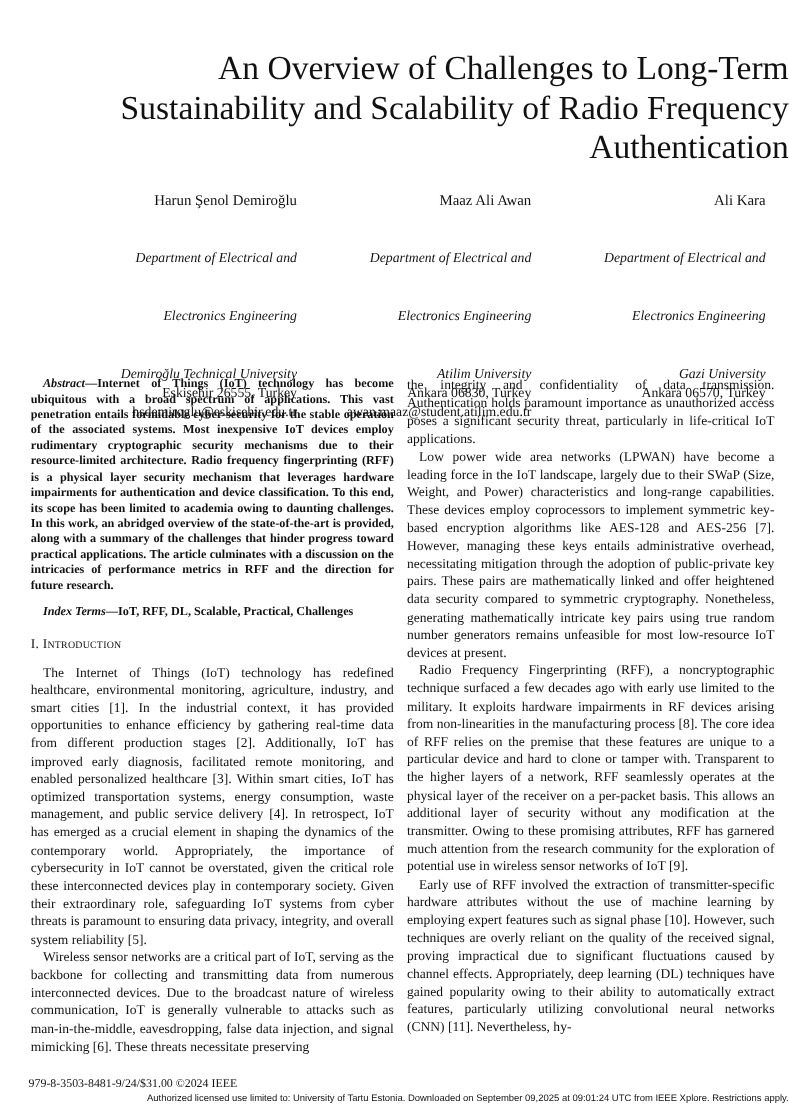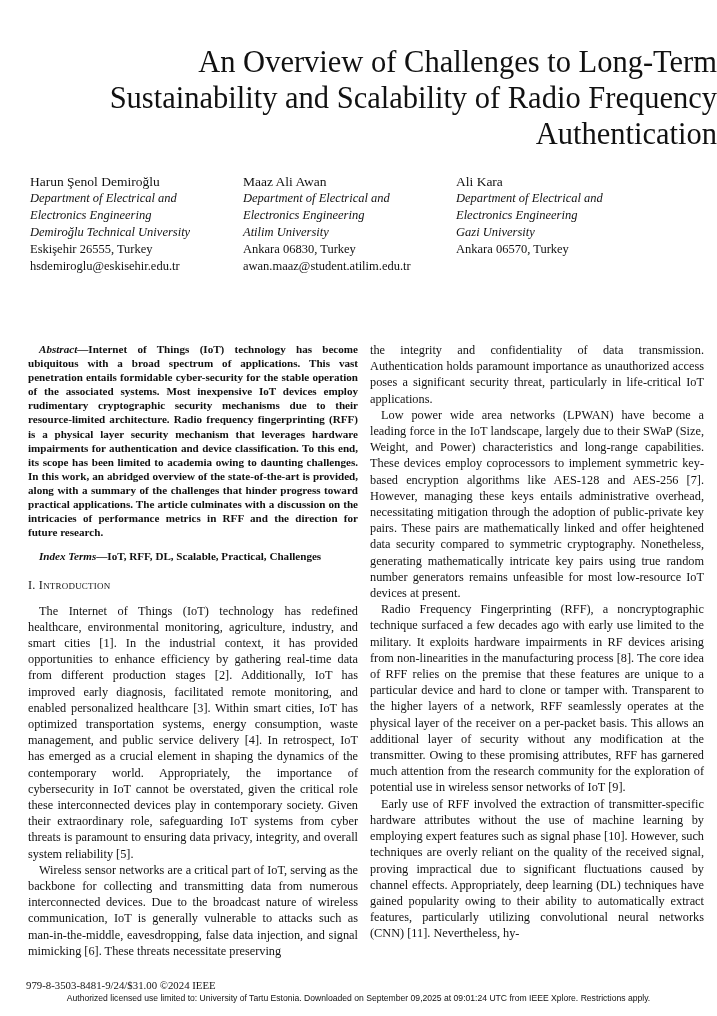--- a/index.html
+++ b/index.html
@@ -1,33 +1,33 @@
 <!DOCTYPE html>
 <html><head>
 <meta charset="utf-8">
 <style>
   html, body { margin: 0; padding: 0; background: #ffffff; }
   body { width: 717px; height: 1016px; position: relative; overflow: hidden;
          font-family: "Liberation Serif", "DejaVu Serif", serif; color: #111; }
   .title { position: absolute; left: 0; top: 44px; width: 717px; text-align: right;
            font-size: 30.5px; line-height: 36px; font-weight: normal; margin: 0; }
-  .author { position: absolute; text-align: left; font-size: 12.5px; line-height: 17px; width: 240px; }
+  .author { position: absolute; text-align: right; font-size: 12.5px; line-height: 17px; width: 240px; }
   .author .name { font-size: 13.5px; }
-  .author .it { font-style: italic; }
+  .author .it { font-style: italic; margin-top: 36px; }
   .col { position: absolute; font-size: 12.3px; line-height: 16.2px; text-align: justify; width: 330px; margin-top: 12px; }
   .col p { margin: 0; text-indent: 11px; hyphens: manual; }
   .col p.noind { text-indent: 0; }
   .abstract { font-weight: bold; font-size: 11.1px; line-height: 14.1px; }
   .abstract .lbl { font-style: italic; }
   .index { font-weight: bold; font-size: 11.1px; line-height: 14px; margin-top: 10px !important; }
   .index .lbl { font-style: italic; }
   .section-head { font-size: 12.3px; margin: 14px 0 9px 0; letter-spacing: 0.2px; }
   .section-head .sc { font-variant: small-caps; }
   .footer-isbn { position: absolute; left: 26px; top: 979px; font-size: 10.8px; }
-  .footer-lic { position: absolute; left: 0; width: 717px; top: 993px; text-align: center;
+  .footer-lic { position: absolute; left: 0; width: 717px; top: 993px; text-align: right;
                 font-family: "Liberation Sans", "DejaVu Sans", sans-serif; font-size: 8.6px; color: #111; }
 </style>
 </head>
 <body>
 
 <h1 class="title">
   <div>An Overview of Challenges to Long-Term</div>
   <div>Sustainability and Scalability of Radio Frequency</div>
   <div>Authentication</div>
 </h1>

